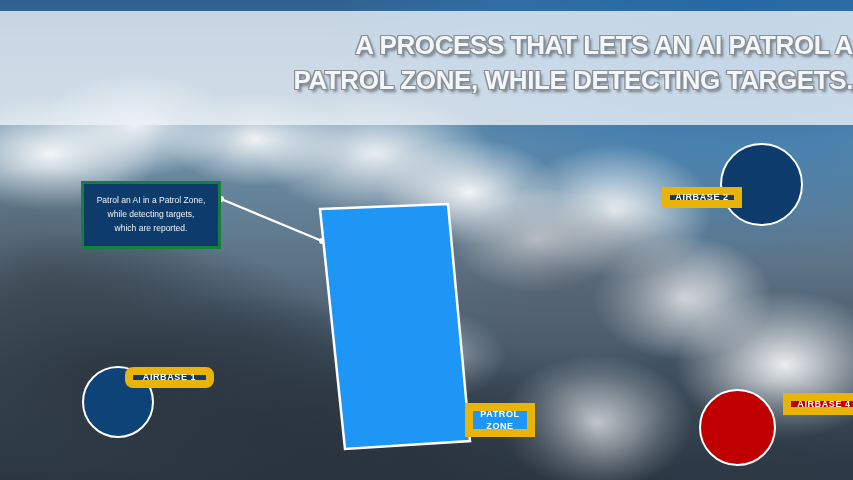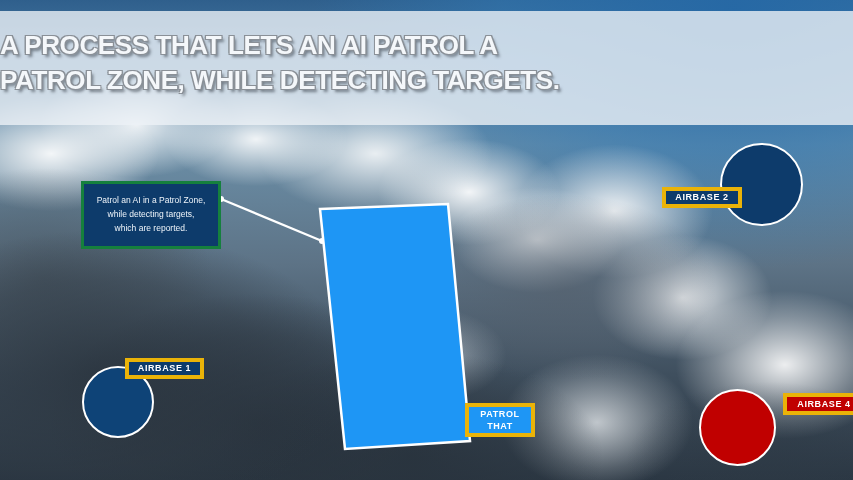--- a/index.html
+++ b/index.html
@@ -72,21 +72,21 @@
   .header-band {
     position: absolute;
     left: 0; top: 11px;
     width: 853px; height: 114px;
     background: rgba(236,241,246,0.80);
   }
   .header-title {
     position: absolute;
     left: 0; top: 28px;
     width: 853px;
-    text-align: left;
+    text-align: right;
     font-size: 26px;
     font-weight: bold;
     line-height: 1.33;
     letter-spacing: -0.4px;
     color: #f4f7fa;
     text-shadow:
       -1.2px -1.2px 0 #8a9097,
        1.2px -1.2px 0 #8a9097,
       -1.2px  1.2px 0 #8a9097,
        1.2px  1.2px 0 #8a9097,
@@ -137,38 +137,38 @@
     border: 2px solid #ffffff;
     box-sizing: border-box;
   }
   .base-1 { left: 82px;  top: 366px; width: 72px; height: 72px; background: #0e4377; }
   .base-2 { left: 720px; top: 143px; width: 83px; height: 83px; background: #0d3b6b; }
   .base-4 { left: 699px; top: 389px; width: 77px; height: 77px; background: #c00000; }
 
   
   .label {
     position: absolute;
-    border: 4px solid #eab308;
+    border: 8px solid #eab308;
     box-sizing: border-box;
     display: flex;
     align-items: center;
     justify-content: center;
     color: #ffffff;
     font-size: 9px;
     font-weight: bold;
     letter-spacing: 0.6px;
     white-space: pre-line;
     text-align: center;
     line-height: 1.35;
   }
   .label-navy { background: #0d3b6b; }
   .label-red  { background: #c00000; margin-left: 22px; }
   .label-blue { background: #1e96f5; }
 
-  .label-airbase1 { left: 125px; top: 358px; width: 79px; height: 21px; }
+  .label-airbase1 { left: 125px; top: 367px; width: 89px; height: 21px; border-radius: 8px; }
   .label-airbase2 { left: 662px; top: 187px; width: 80px; height: 21px; }
   .label-airbase4 { left: 761px; top: 393px; width: 82px; height: 22px; }
   .label-zone     { left: 465px; top: 403px; width: 70px; height: 34px; }
 </style>
 </head>
 <body>
 
 <div class="slide">
 
   <div class="sky"></div>
@@ -199,15 +199,15 @@
   <div class="base base-2"></div>
   <div class="base base-4"></div>
 
   <div class="label label-navy label-airbase1">AIRBASE 1</div>
 
   <div class="label label-navy label-airbase2">AIRBASE 2</div>
 
   <div class="label label-red label-airbase4">AIRBASE 4</div>
 
   <div class="label label-blue label-zone">PATROL
-THAT</div>
+ZONE</div>
 
 </div>
 
 </body></html>

